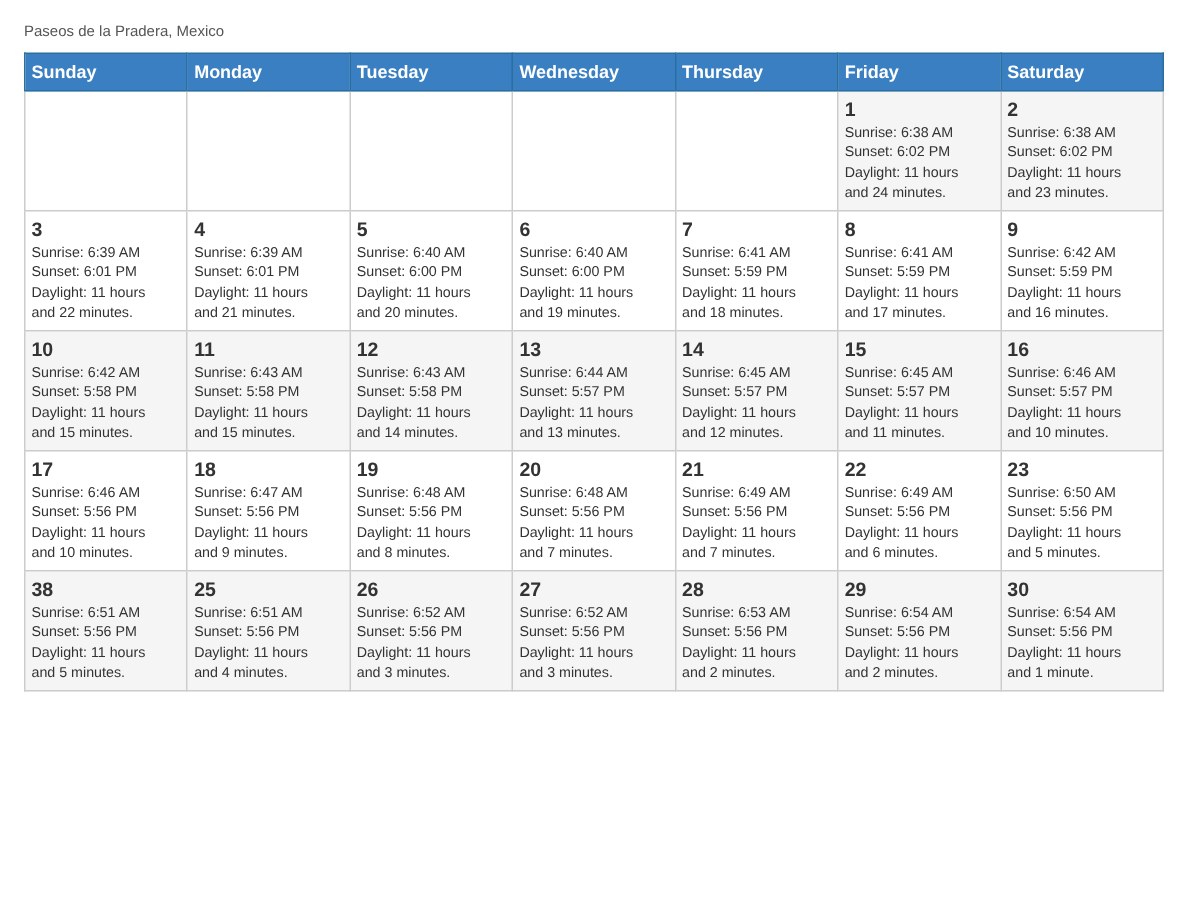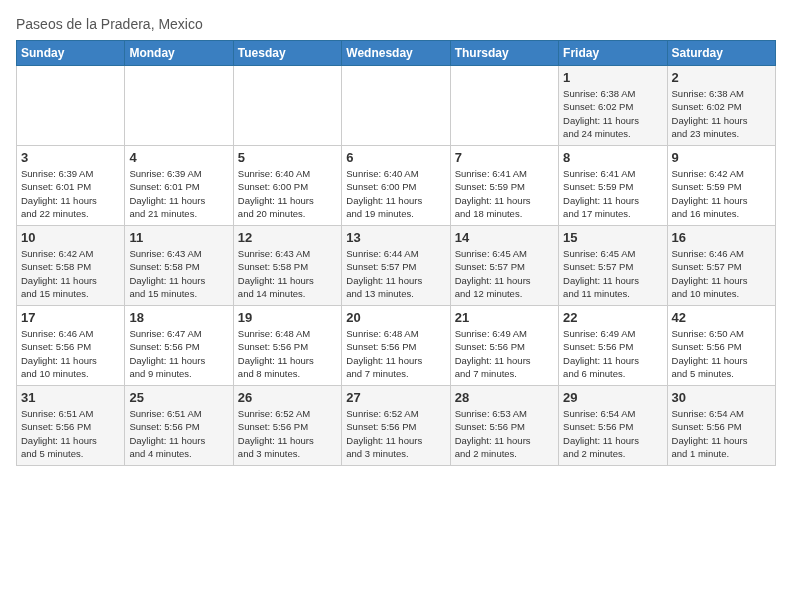--- a/index.html
+++ b/index.html
@@ -23,21 +23,21 @@
     }
     .title-block {
       text-align: right;
     }
     .month-title {
       font-size: 32px;
       font-weight: normal;
       color: #333;
     }
     .location {
-      font-size: 14px;
+      font-size: 10px;
       color: #555;
     }
     table {
       width: 100%;
       border-collapse: collapse;
       table-layout: fixed;
       padding-left: 30px;
     }
     thead th {
       background-color: #3a7fc1;
@@ -257,30 +257,30 @@
 and 7 minutes.</div>
         </td>
         <td>
           <div class="day-num">22</div>
           <div class="day-info" style="white-space: pre-line;">Sunrise: 6:49 AM
 Sunset: 5:56 PM
 Daylight: 11 hours
 and 6 minutes.</div>
         </td>
         <td>
-          <div class="day-num">42</div>
+          <div class="day-num">23</div>
           <div class="day-info" style="white-space: pre-line;">Sunrise: 6:50 AM
 Sunset: 5:56 PM
 Daylight: 11 hours
 and 5 minutes.</div>
         </td>
       </tr>
       <tr>
         <td>
-          <div class="day-num">31</div>
+          <div class="day-num">38</div>
           <div class="day-info" style="white-space: pre-line;">Sunrise: 6:51 AM
 Sunset: 5:56 PM
 Daylight: 11 hours
 and 5 minutes.</div>
         </td>
         <td>
           <div class="day-num">25</div>
           <div class="day-info" style="white-space: pre-line;">Sunrise: 6:51 AM
 Sunset: 5:56 PM
 Daylight: 11 hours

